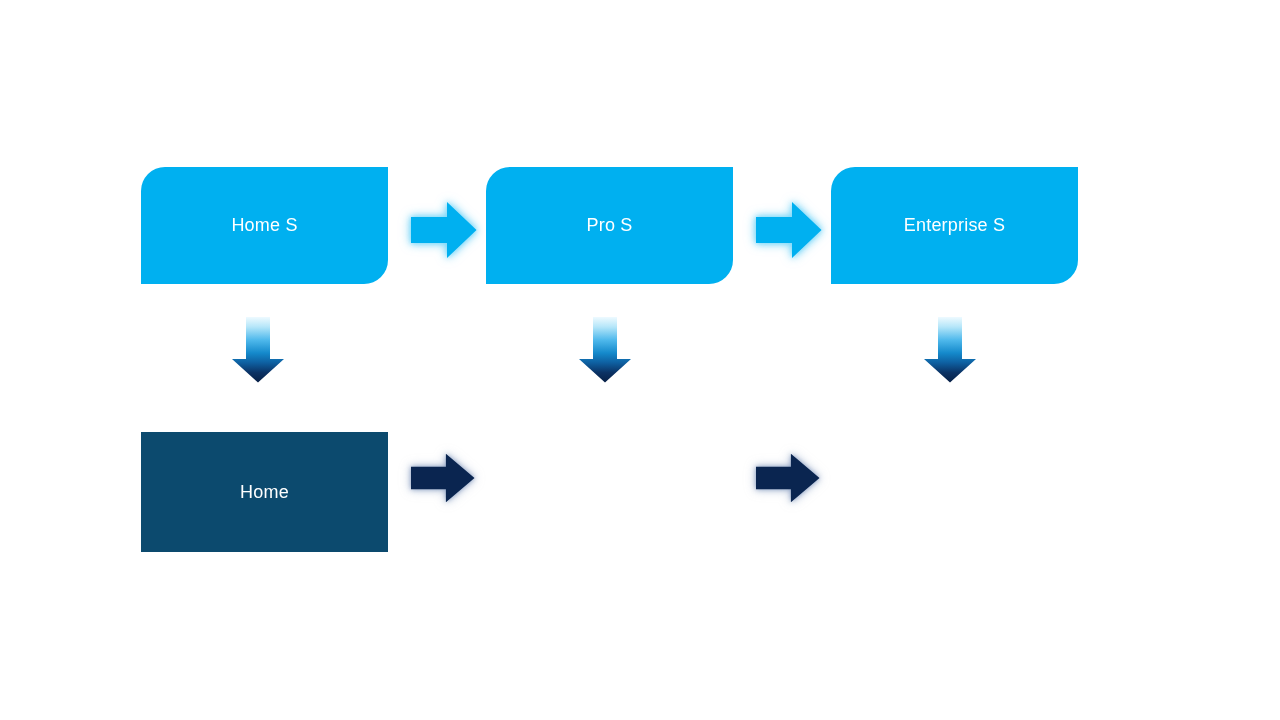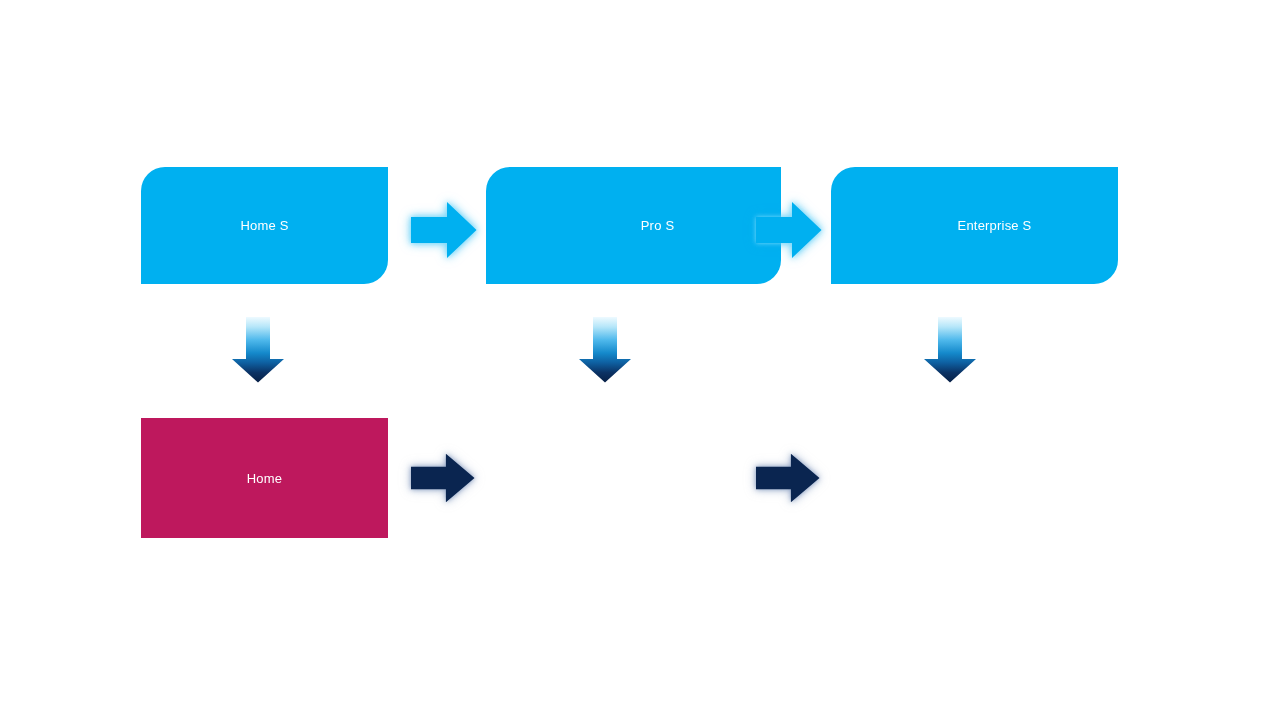--- a/index.html
+++ b/index.html
@@ -15,39 +15,39 @@
     background: #ffffff;
     overflow: hidden;
   }
   .box {
     position: absolute;
     width: 247px;
     display: flex;
     align-items: center;
     justify-content: center;
     color: #ffffff;
-    font-size: 13px;
+    font-size: 18px;
     font-weight: 400;
     letter-spacing: 0.2px;
   }
   .box.top {
     top: 167px;
     height: 117px;
     background: #00b0f0;
     border-radius: 24px 0 24px 0;
   }
   .box.bottom {
-    top: 418px;
+    top: 432px;
     height: 120px;
-    background: #be185d;
+    background: #0c4a6e;
     border-radius: 0;
   }
   .col1 { left: 141px; }
-  .col2 { left: 486px; padding-left: 48px; }
-  .col3 { left: 831px; padding-left: 40px; }
+  .col2 { left: 486px; }
+  .col3 { left: 831px; }
 
   .arrow-right {
     position: absolute;
     line-height: 0;
   }
   .arrow-right.toprow {
     top: 201px;
   }
   .arrow-right.toprow svg {
     filter: drop-shadow(0 0 2.5px rgba(130,218,250,0.95)) drop-shadow(0 0 5px rgba(0,176,240,0.55));

